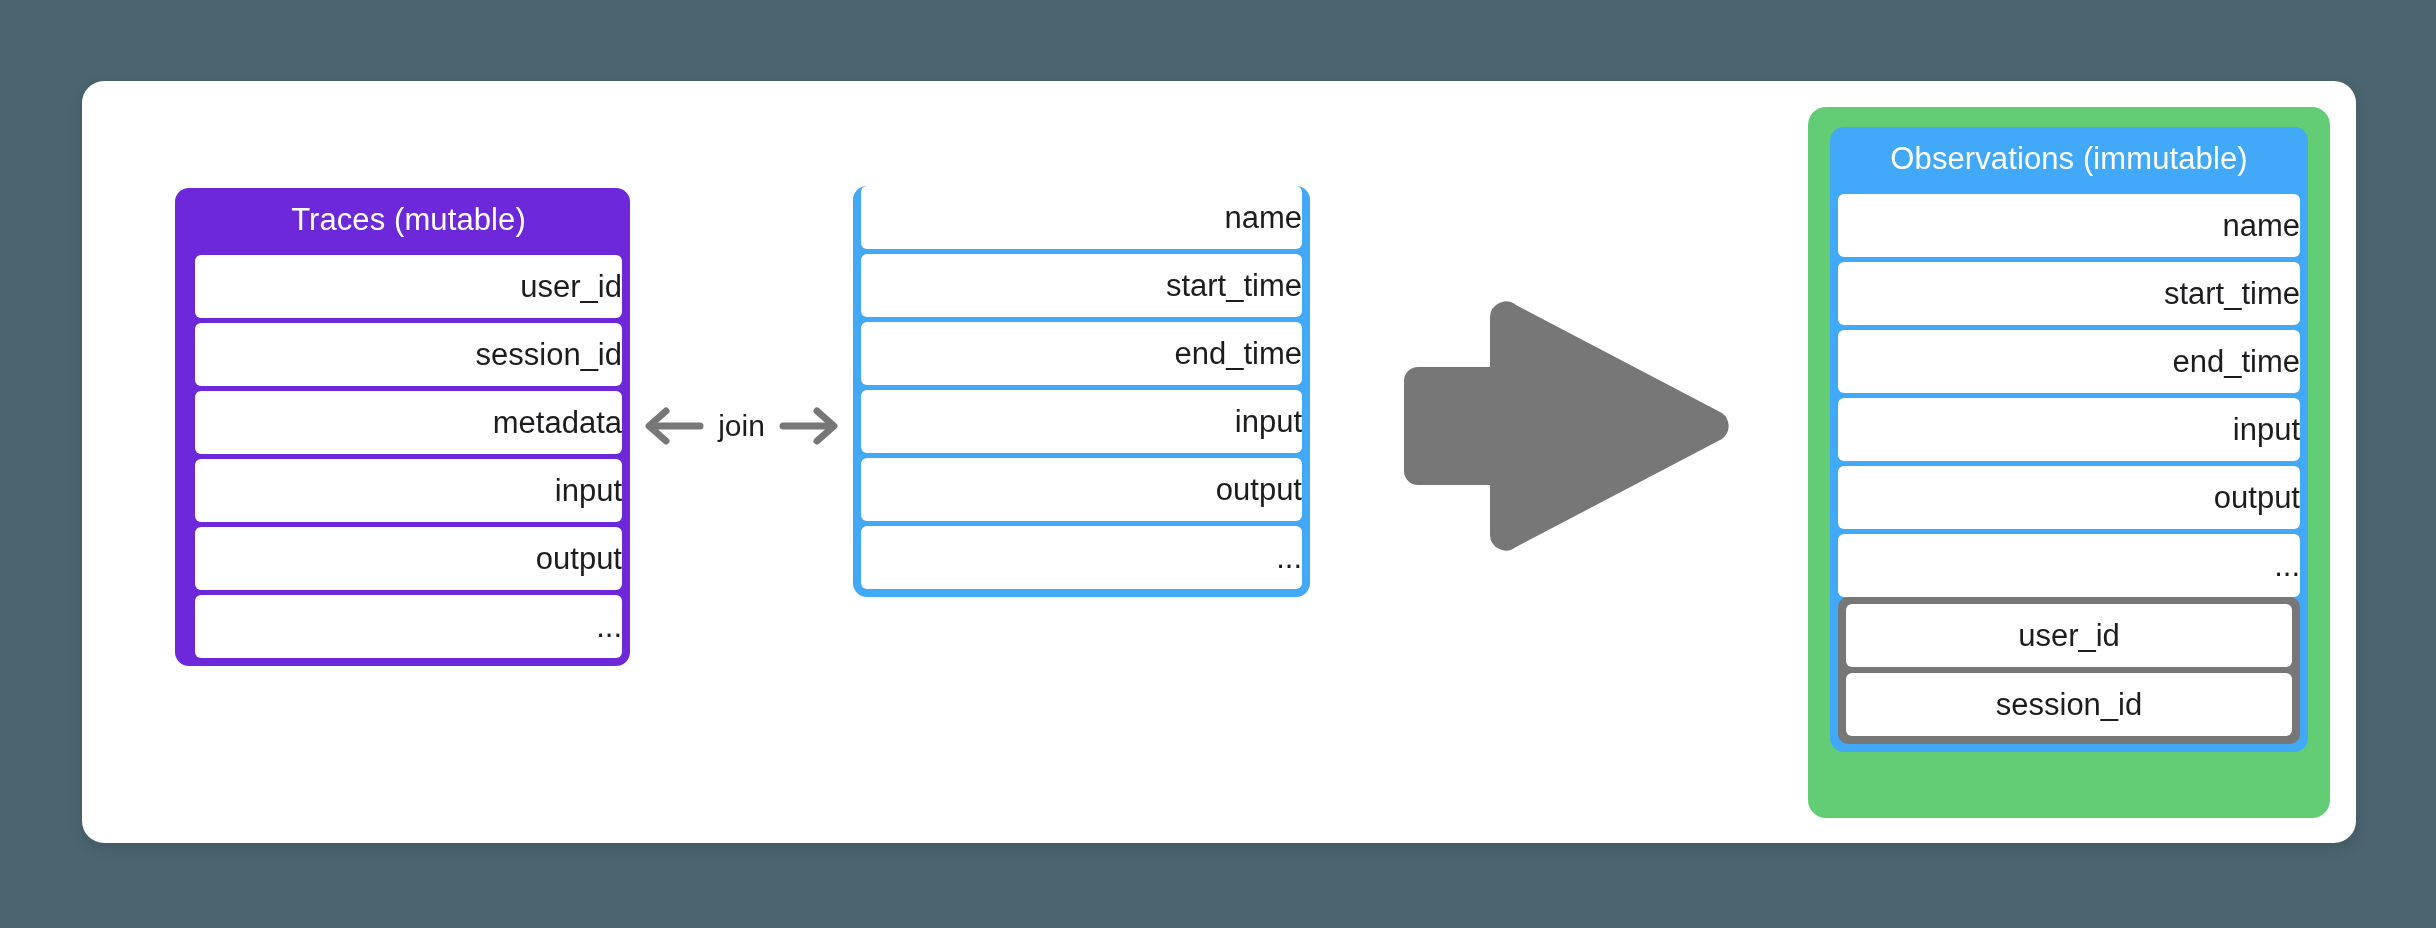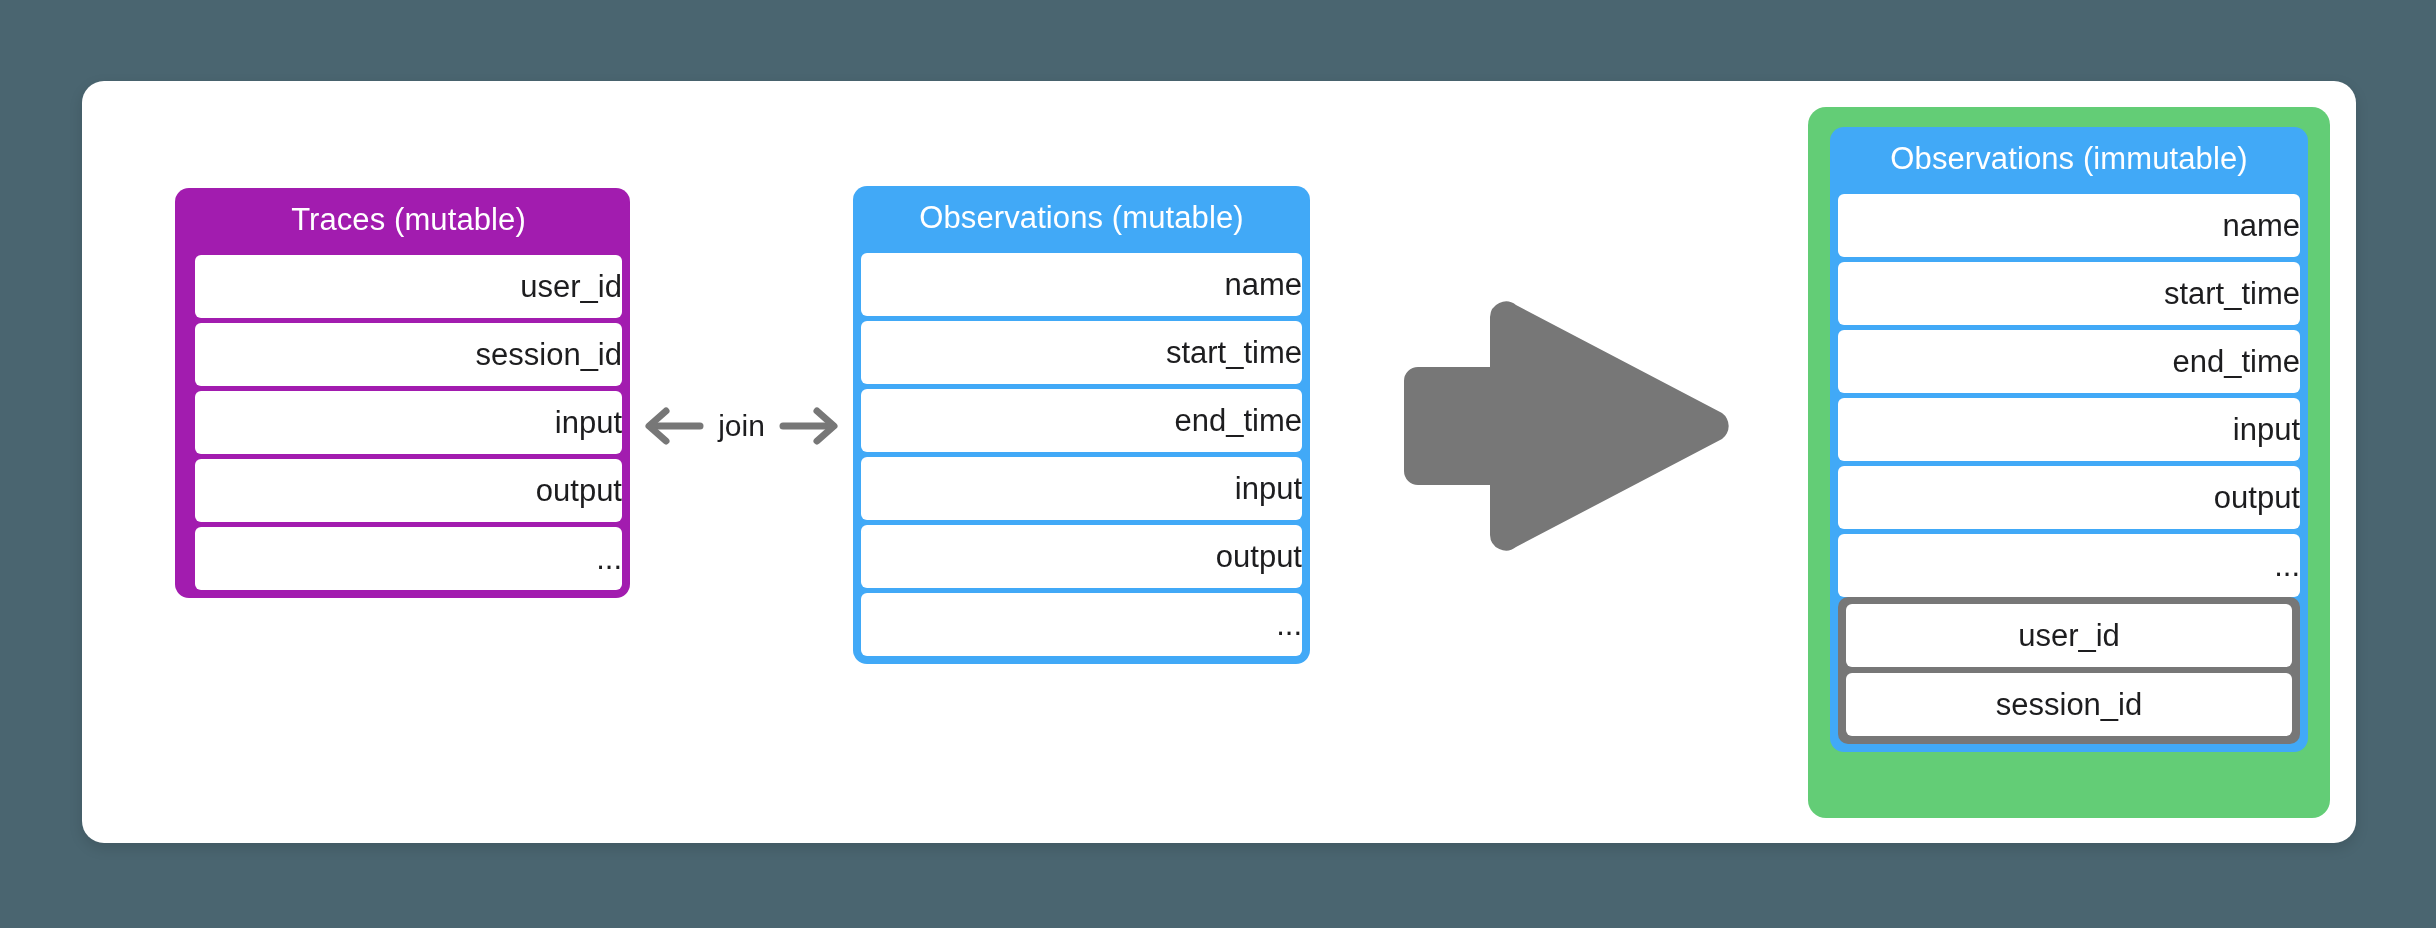--- a/index.html
+++ b/index.html
@@ -55,21 +55,21 @@
     text-align: right;
     padding: 16px 0 16px 0;
     margin-top: 5px;
     white-space: nowrap;
   }
   .entity-table .tbl-row:first-of-type {
     margin-top: 0;
   }
 
   
-  .tbl-gray  { background: #a21caf; padding-left: 20px; }
+  .tbl-gray  { background: #6d28d9; padding-left: 20px; }
   
   .tbl-blue  { background: #41a9f7; }
 
   
   #traces-table {
     left: 93px;
     top: 107px;
     width: 455px;
   }
   #observations-mutable-table {
@@ -150,20 +150,21 @@
 </style>
 </head>
 <body>
 
 <div class="canvas-card">
 
   <div class="entity-table tbl-gray" id="traces-table">
     <div class="tbl-header">Traces (mutable)</div>
     <div class="tbl-row">user_id</div>
     <div class="tbl-row">session_id</div>
+    <div class="tbl-row">metadata</div>
     <div class="tbl-row">input</div>
     <div class="tbl-row">output</div>
     <div class="tbl-row">...</div>
   </div>
 
   <div class="join-connector">
     <span>
       <svg width="62" height="46" viewBox="0 0 62 46" aria-hidden="true">
         <g stroke="#777777" stroke-width="7" fill="none" stroke-linecap="round" stroke-linejoin="round">
           <path d="M58 23 H10"></path>
@@ -176,21 +177,20 @@
       <svg width="62" height="46" viewBox="0 0 62 46" aria-hidden="true">
         <g stroke="#777777" stroke-width="7" fill="none" stroke-linecap="round" stroke-linejoin="round">
           <path d="M4 23 H52"></path>
           <path d="M38 8 L55 23 L38 38"></path>
         </g>
       </svg>
     </span>
   </div>
 
   <div class="entity-table tbl-blue" id="observations-mutable-table">
-    <div class="tbl-header">Observations (mutable)</div>
     <div class="tbl-row">name</div>
     <div class="tbl-row">start_time</div>
     <div class="tbl-row">end_time</div>
     <div class="tbl-row">input</div>
     <div class="tbl-row">output</div>
     <div class="tbl-row">...</div>
   </div>
 
   <div class="transform-arrow">
     <svg viewBox="0 0 332 262" aria-hidden="true">

